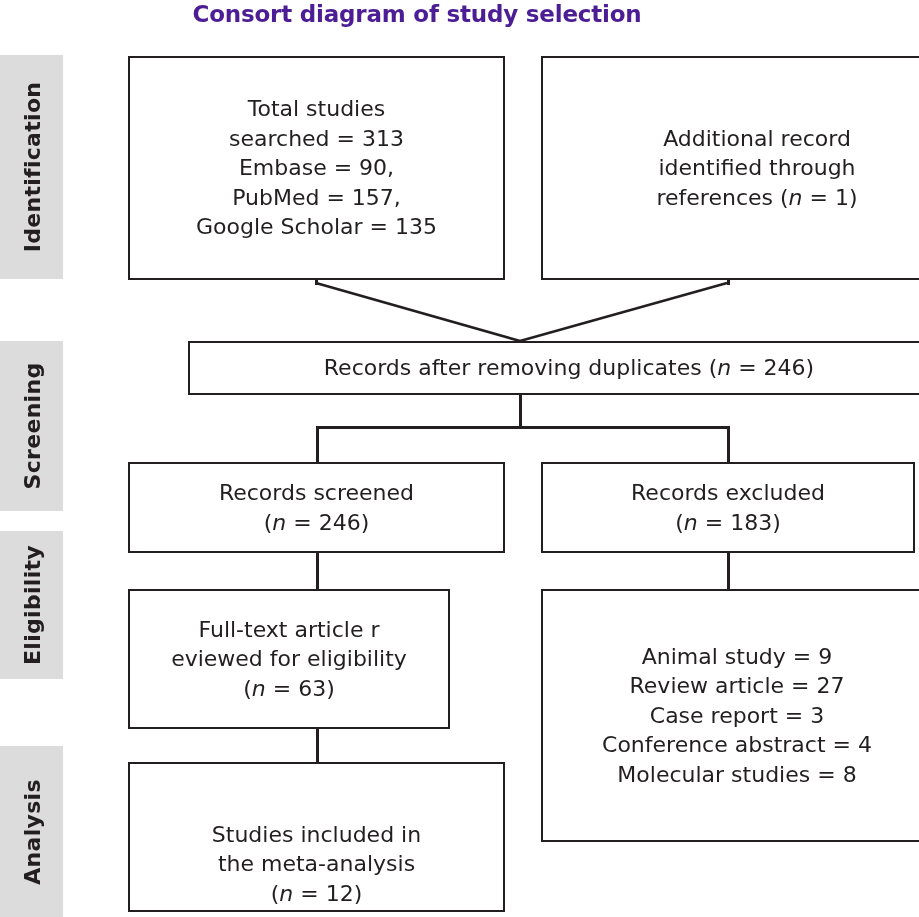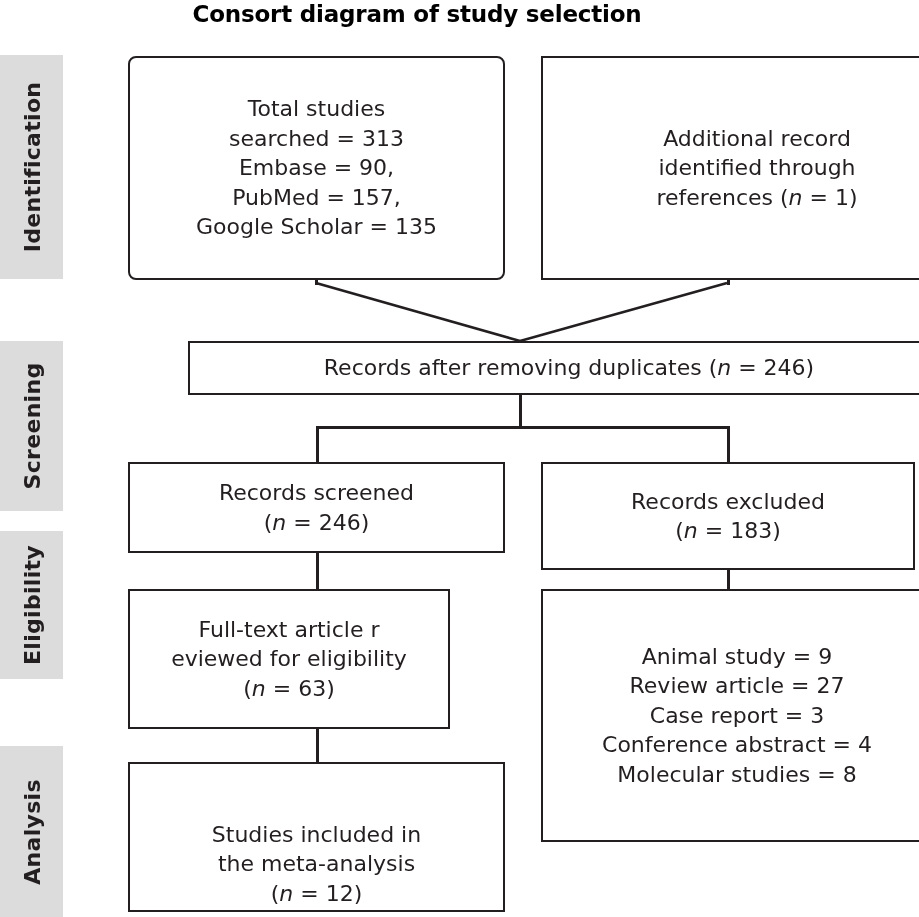--- a/index.html
+++ b/index.html
@@ -20,21 +20,21 @@
   
   #diagram-title {
     position: absolute;
     left: 0;
     top: 1px;
     width: 834px;
     text-align: center;
     font-size: 23px;
     font-weight: bold;
     letter-spacing: -0.2px;
-    color: #000000;
+    color: #4c1d95;
   }
 
   
   .stage-band {
     position: absolute;
     left: 0;
     width: 63px;
     background: #dcdcdc;
   }
   .stage-band-label {
@@ -131,21 +131,21 @@
   <div class="conn-h" style="left:316px; top:426px; width:413px;"></div>
   <div class="conn-v" style="left:316px; top:426px; height:38px;"></div>
   <div class="conn-v" style="left:727px; top:426px; height:38px;"></div>
 
   <div class="conn-v" style="left:316px; top:551px; height:40px;"></div>
 
   <div class="conn-v" style="left:727px; top:551px; height:40px;"></div>
 
   <div class="conn-v" style="left:316px; top:728px; height:36px;"></div>
 
-  <div class="flow-box" style="left:128px; top:56px; width:377px; height:224px;border-radius:8px;">
+  <div class="flow-box" style="left:128px; top:56px; width:377px; height:224px;">
     <div class="line">Total studies</div>
     <div class="line">searched = 313</div>
     <div class="line">Embase = 90,</div>
     <div class="line">PubMed = 157,</div>
     <div class="line">Google Scholar = 135</div>
   </div>
 
   <div class="flow-box" style="left:541px; top:56px; width:432px; height:224px;">
     <div class="line">Additional record</div>
     <div class="line">identified through</div>
@@ -154,21 +154,21 @@
 
   <div class="flow-box" style="left:188px; top:341px; width:762px; height:54px;">
     <div class="line"><span>Records after removing duplicates (</span><i>n</i><span> = 246)</span></div>
   </div>
 
   <div class="flow-box" style="left:128px; top:462px; width:377px; height:91px;">
     <div class="line">Records screened</div>
     <div class="line"><span>(</span><i>n</i><span> = 246)</span></div>
   </div>
 
-  <div class="flow-box" style="left:541px; top:462px; width:374px; height:108px;">
+  <div class="flow-box" style="left:541px; top:462px; width:374px; height:91px;">
     <div class="line">Records excluded</div>
     <div class="line"><span>(</span><i>n</i><span> = 183)</span></div>
   </div>
 
   <div class="flow-box" style="left:128px; top:589px; width:322px; height:140px;">
     <div class="line">Full-text article r</div>
     <div class="line">eviewed for eligibility</div>
     <div class="line"><span>(</span><i>n</i><span> = 63)</span></div>
   </div>
 

